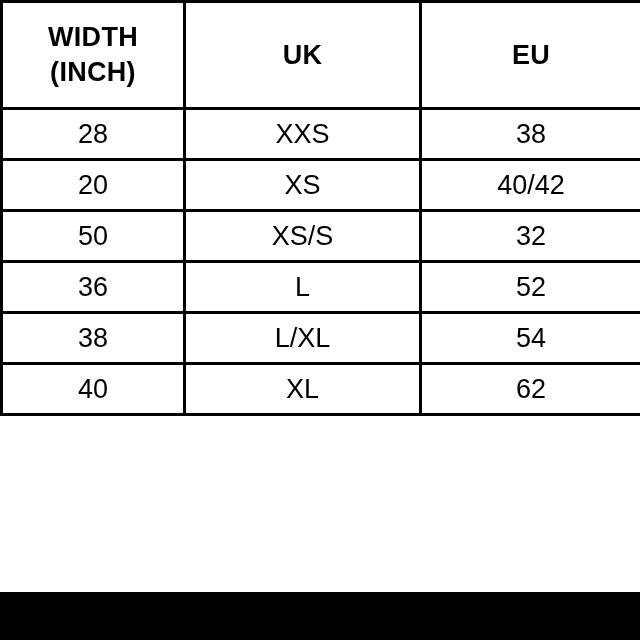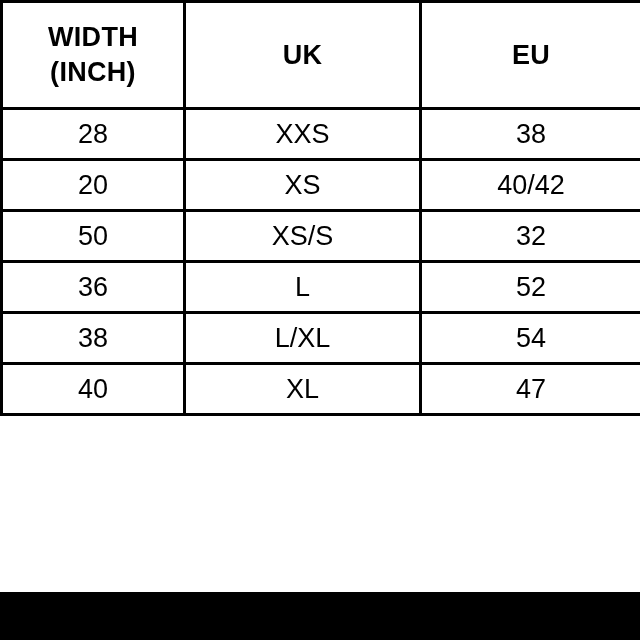--- a/index.html
+++ b/index.html
@@ -116,18 +116,18 @@
           <td>52</td>
         </tr>
         <tr>
           <td>38</td>
           <td>L/XL</td>
           <td>54</td>
         </tr>
         <tr>
           <td>40</td>
           <td>XL</td>
-          <td>47</td>
+          <td>62</td>
         </tr>
       </tbody>
     </table>
   </div>
 </div>
 
 </body></html>

